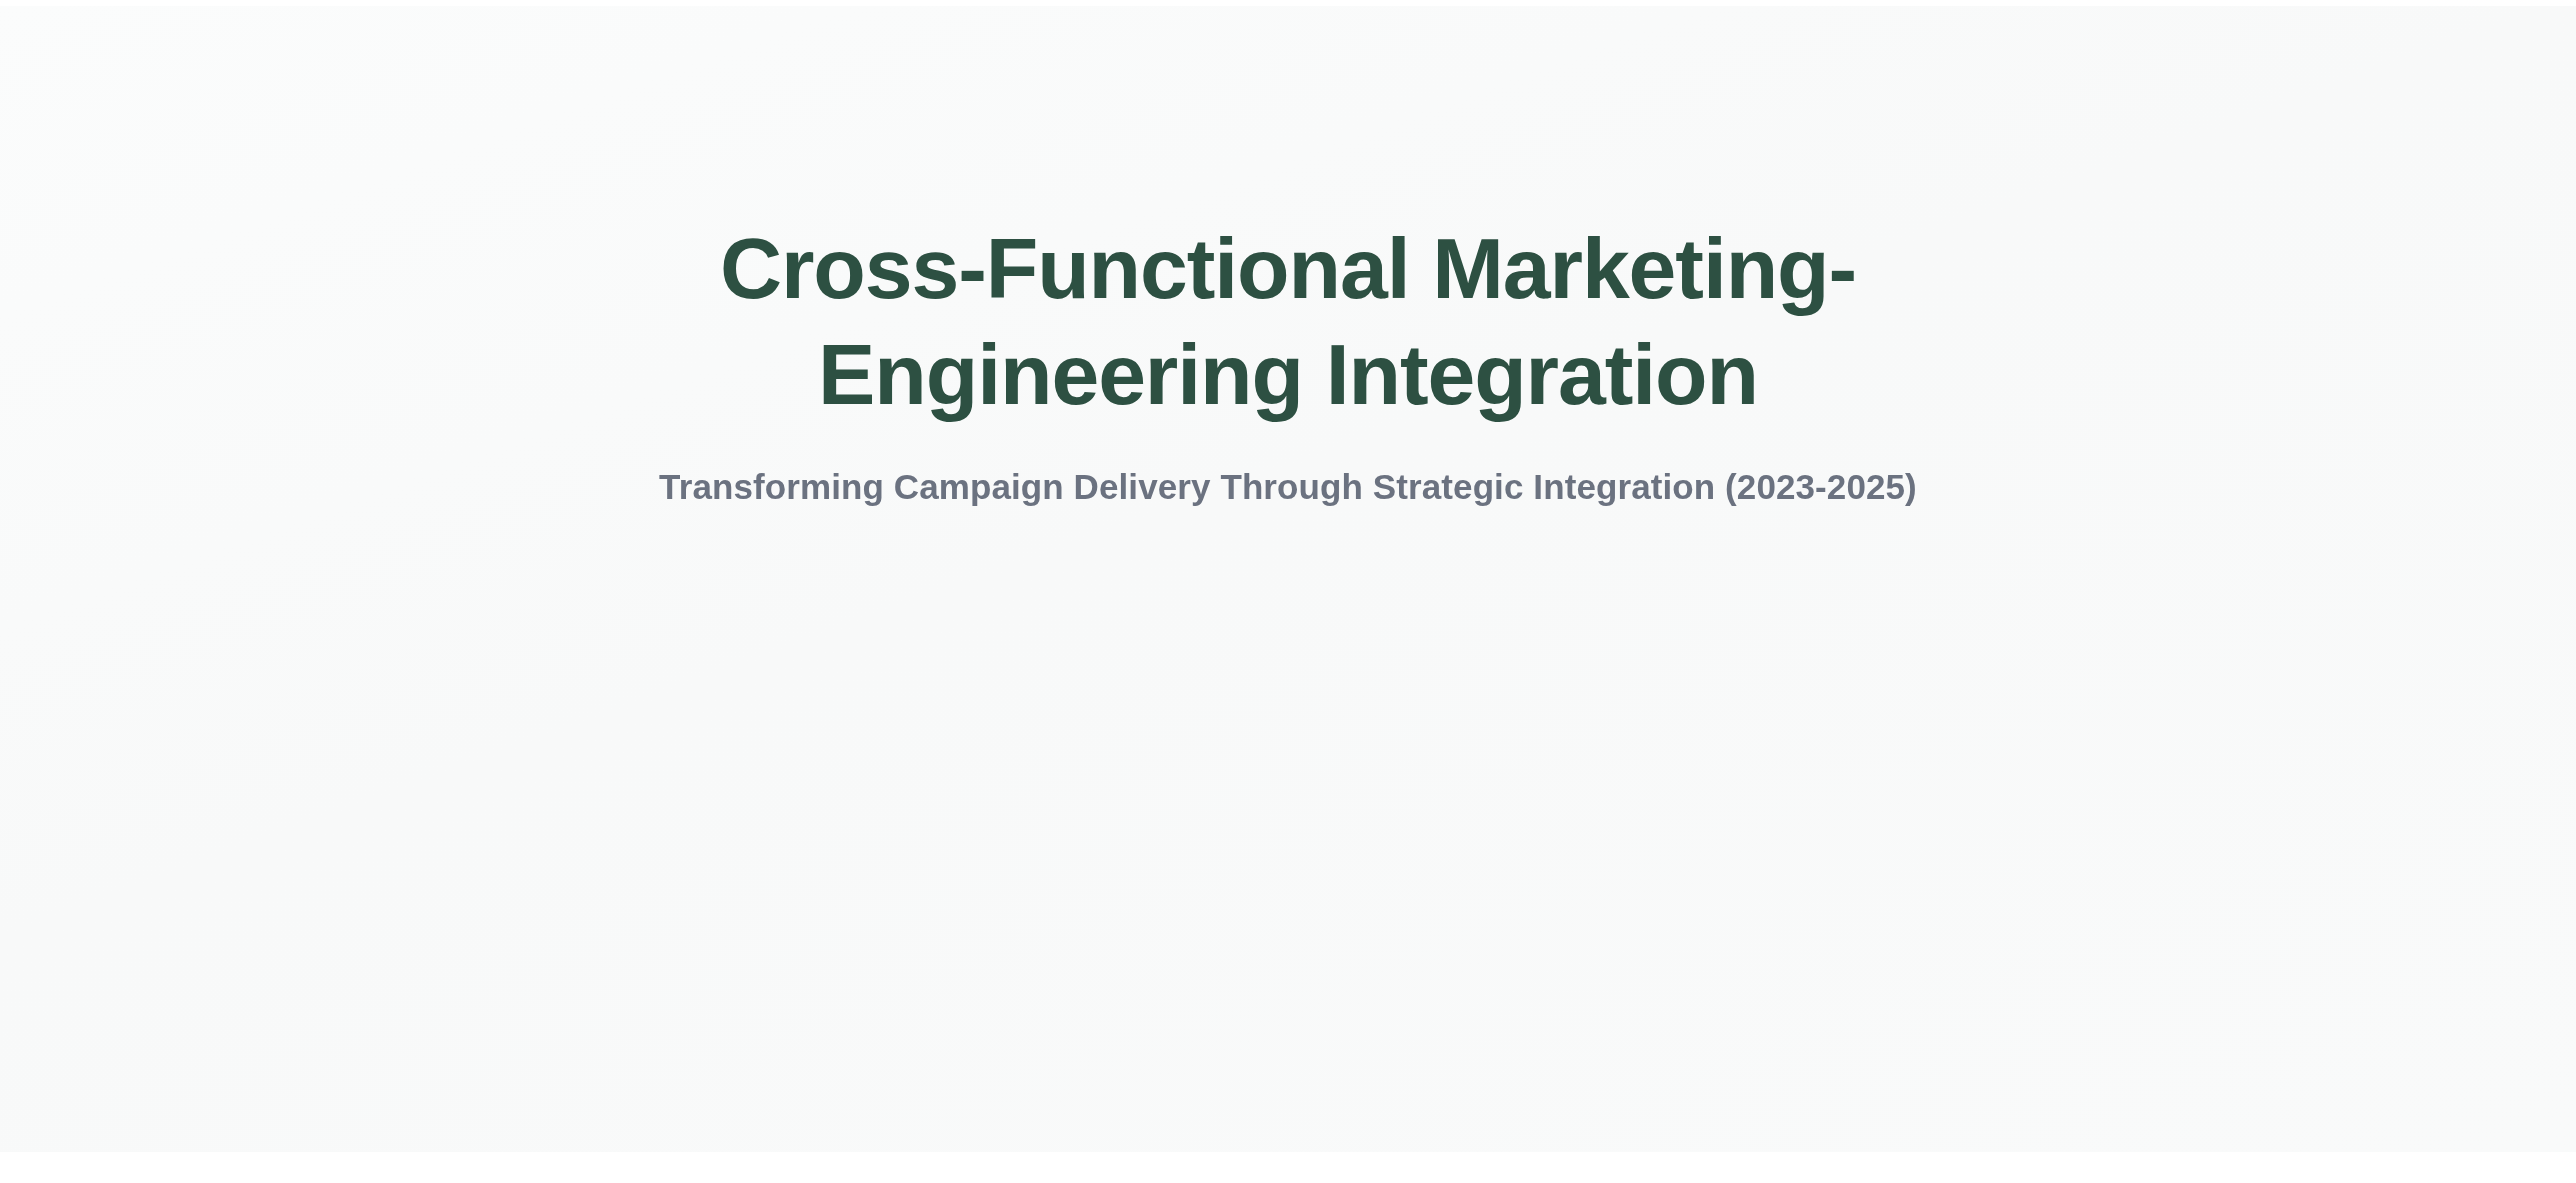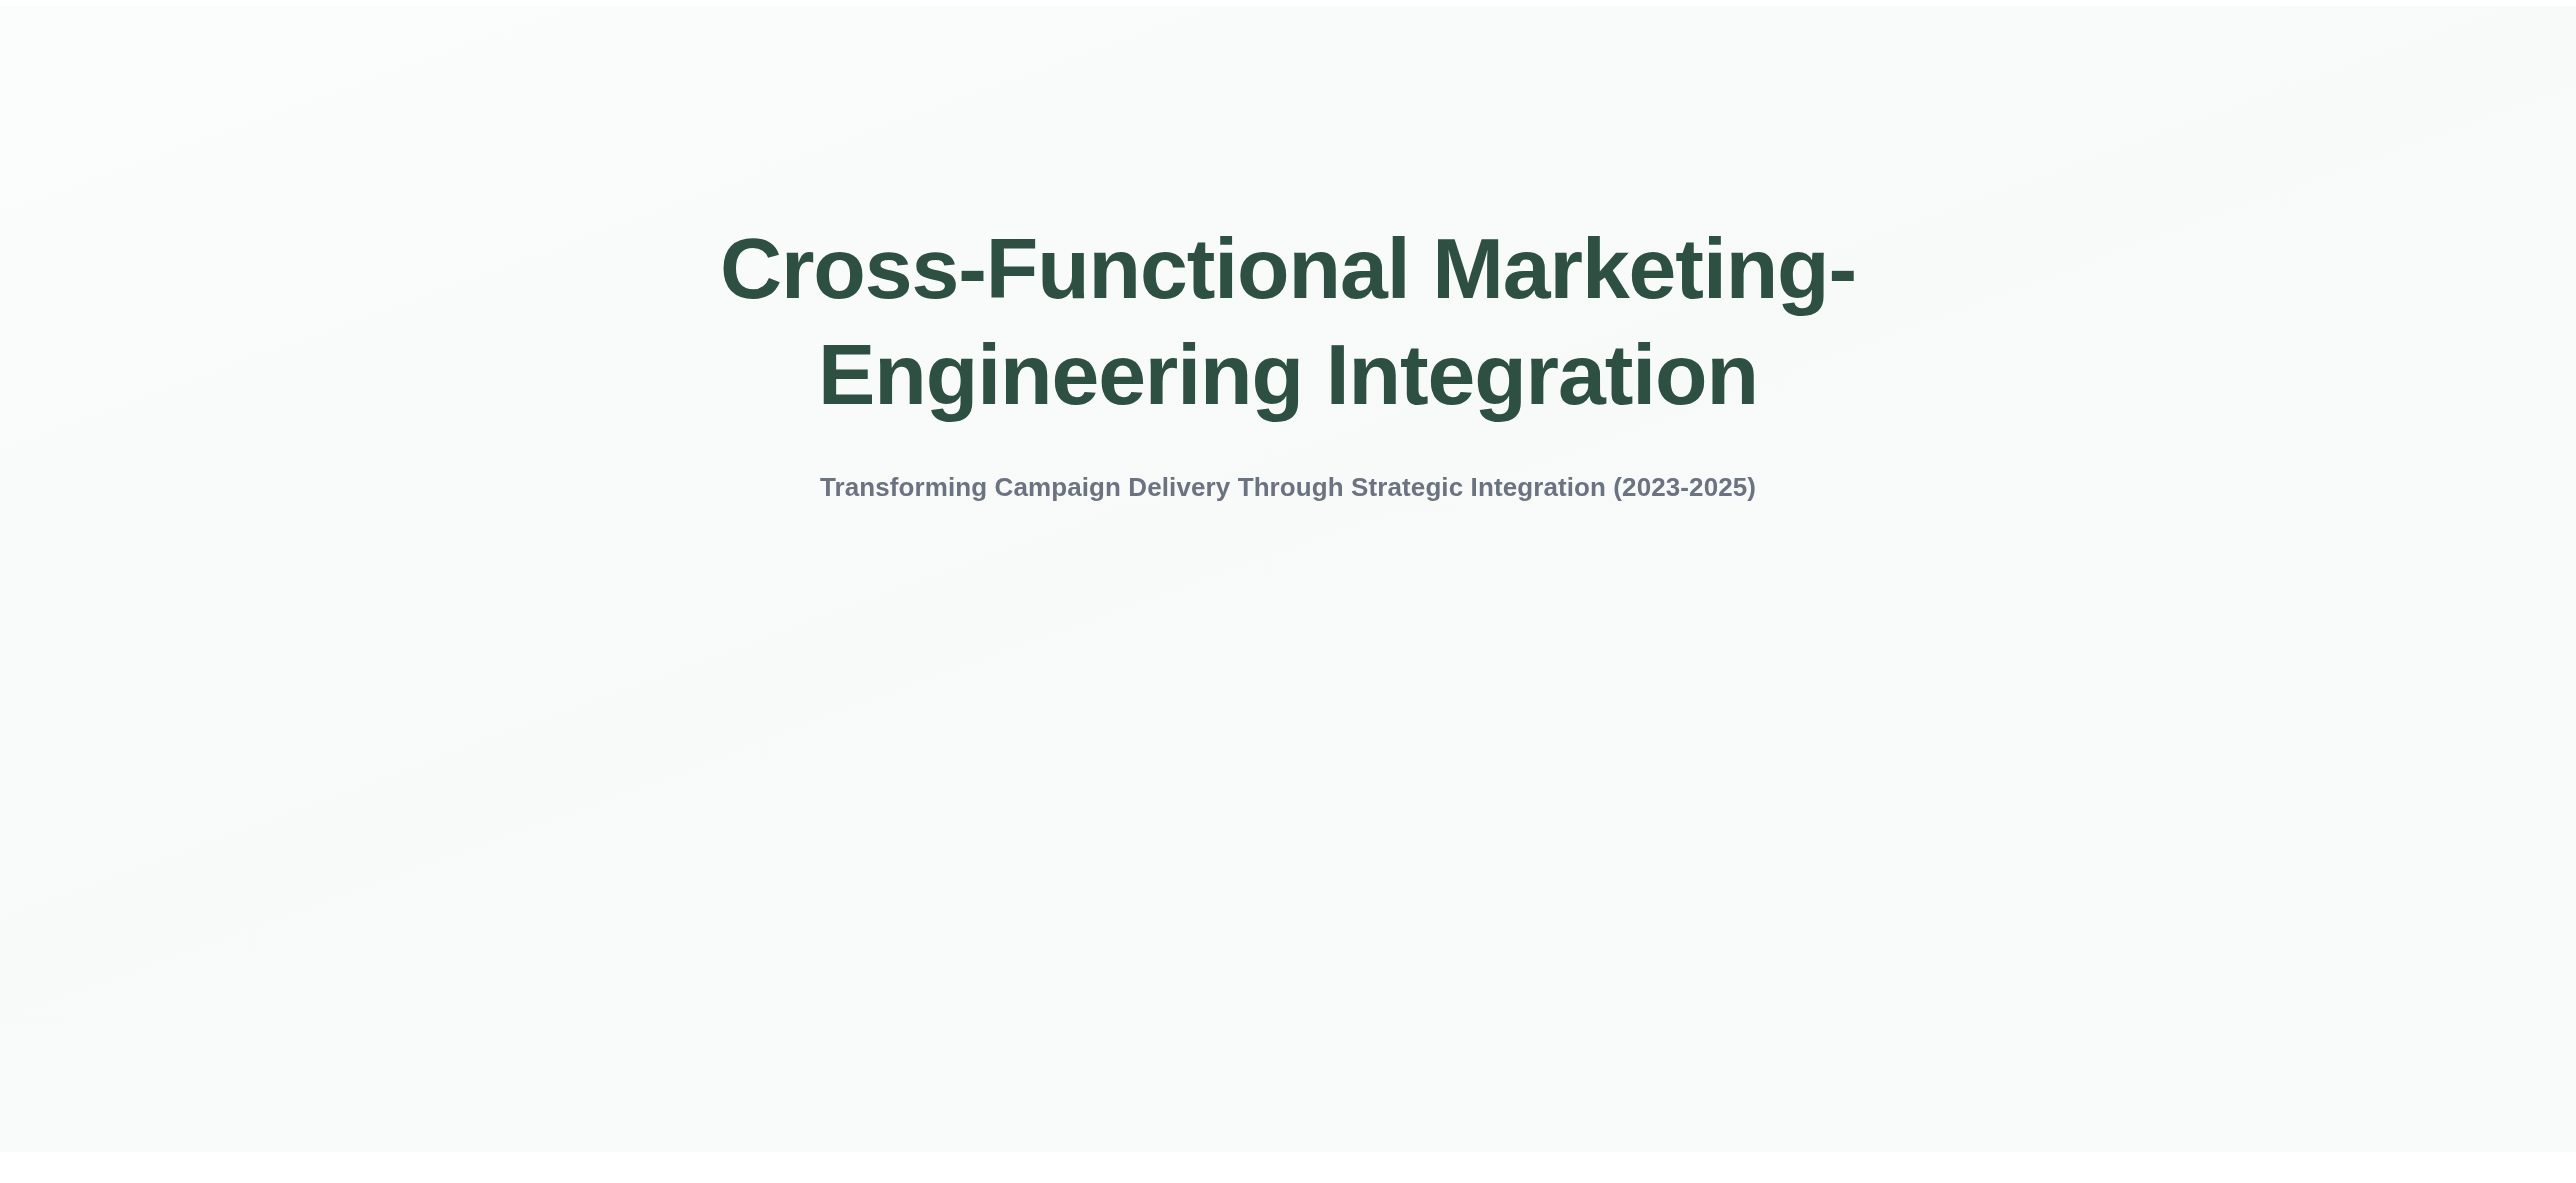--- a/index.html
+++ b/index.html
@@ -51,21 +51,21 @@
     line-height: 106px;
     font-weight: 700;
     letter-spacing: -1.1px;
     color: #2d5042;
   }
 
   .hero-subtitle {
     margin-top: 43px;
     width: 1620px;
     text-align: center;
-    font-size: 26px;
+    font-size: 35px;
     line-height: 34px;
     font-weight: 600;
     letter-spacing: 0.1px;
     color: #6b7280;
   }
 
   
   .hero-image-placeholder {
     margin-top: 49px;
     width: 1620px;

